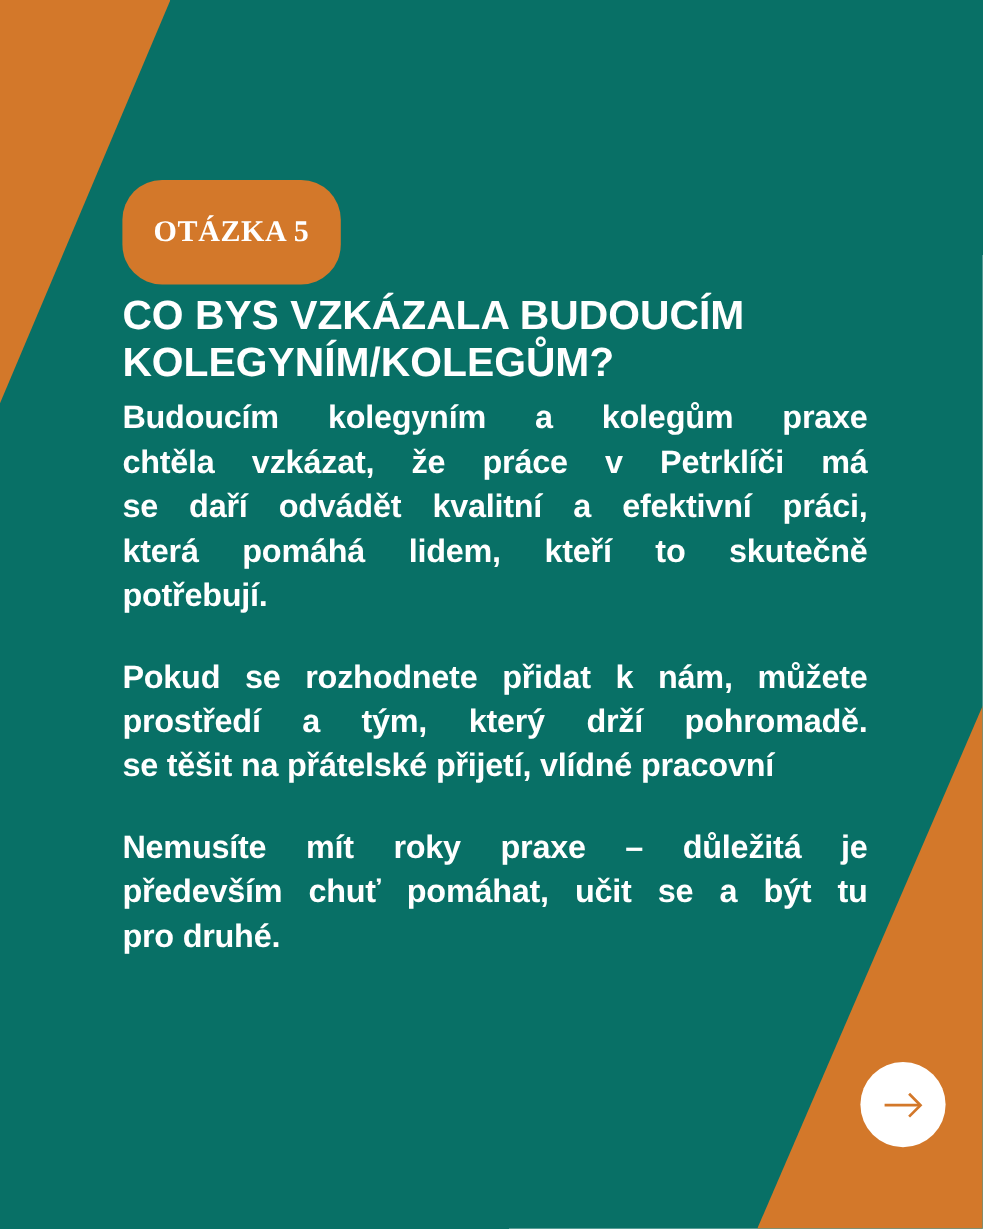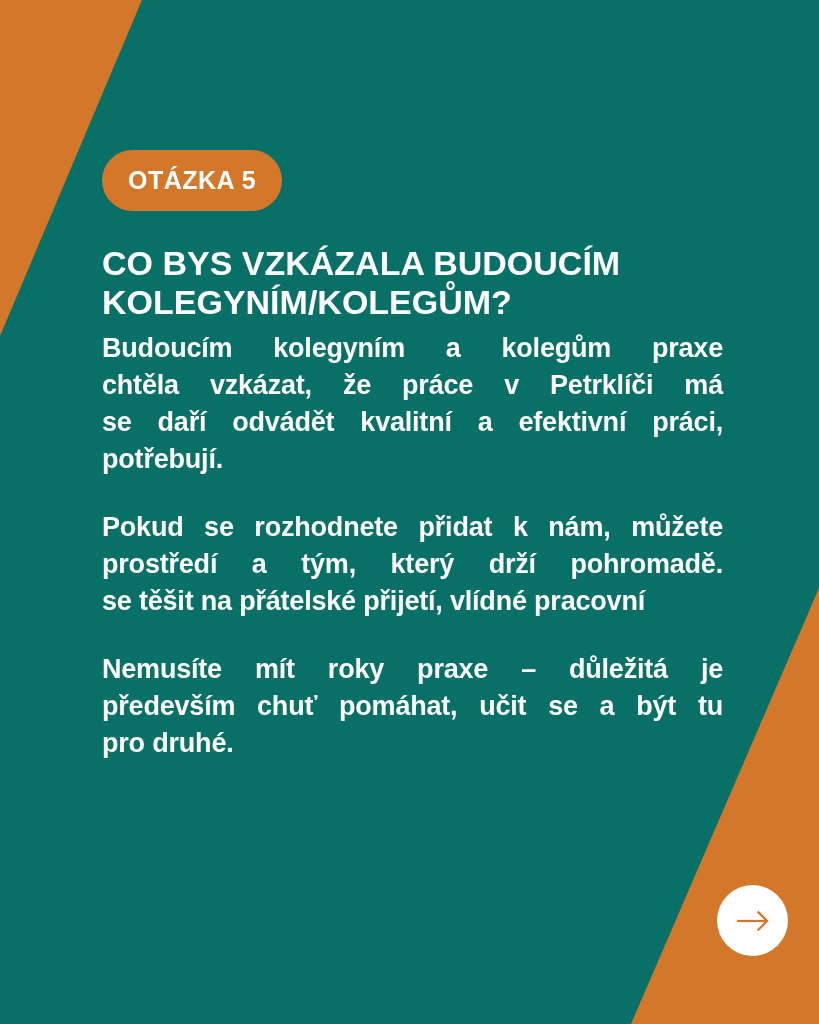--- a/index.html
+++ b/index.html
@@ -16,21 +16,21 @@
   }
   .corner{position:absolute;background:var(--orange);}
   .corner.tl{left:0;top:0;width:142px;height:336px;
     clip-path:polygon(0 0,100% 0,0 100%);}
   .corner.br{right:0;bottom:0;width:188px;height:436px;
     clip-path:polygon(100% 0,100% 100%,0 100%);}
   .badge{
     position:absolute;left:102px;top:150px;
     display:inline-block;background:var(--orange);color:var(--white);
     font-weight:700;font-size:25px;line-height:61px;letter-spacing:.5px;
-    padding:0 26px;border-radius:33px;white-space:nowrap;
+    padding:13px 26px;border-radius:33px;white-space:nowrap;font-family:Liberation Serif, serif;
   }
   .heading{
     position:absolute;left:102px;top:244px;width:640px;
     color:var(--white);font-weight:700;font-size:34px;line-height:39px;
     white-space:pre-line;letter-spacing:0;
   }
   .body-text{
     position:absolute;left:102px;top:330px;width:621px;
     color:var(--white);font-weight:700;font-size:27px;line-height:37px;
     letter-spacing:-0.2px;
@@ -59,20 +59,21 @@
 
   <h1 class="heading">CO BYS VZKÁZALA BUDOUCÍM
 KOLEGYNÍM/KOLEGŮM?</h1>
 
   <div class="body-text">
     <div class="para">
 
     <div class="line">Budoucím kolegyním a kolegům praxe</div>
         <div class="line">chtěla vzkázat, že práce v Petrklíči má</div>
         <div class="line">se daří odvádět kvalitní a efektivní práci,</div>
+        <div class="line">která pomáhá lidem, kteří to skutečně</div>
         <div class="line">potřebují.</div>
       </div>
     <div class="para">
 
     <div class="line">Pokud se rozhodnete přidat k nám, můžete</div>
         <div class="line">prostředí a tým, který drží pohromadě.</div>
         <div class="line">se těšit na přátelské přijetí, vlídné pracovní</div>
       </div>
     <div class="para">
 

